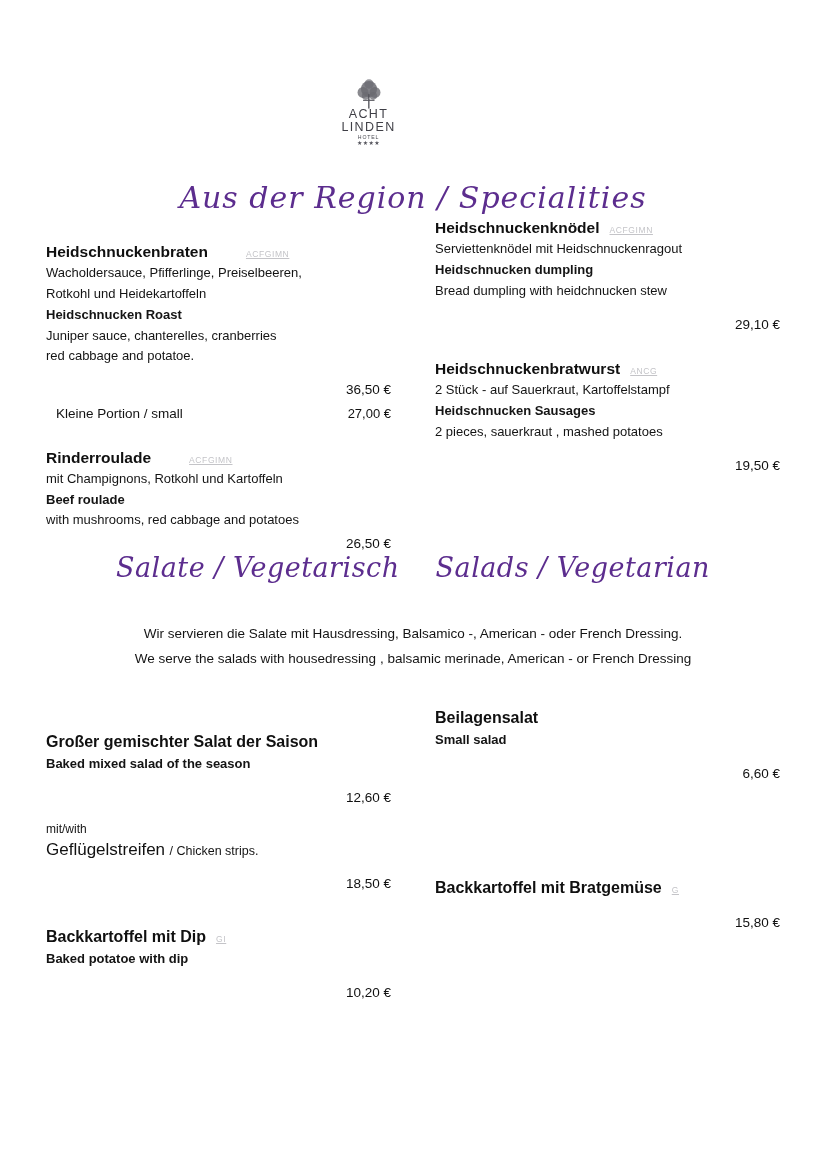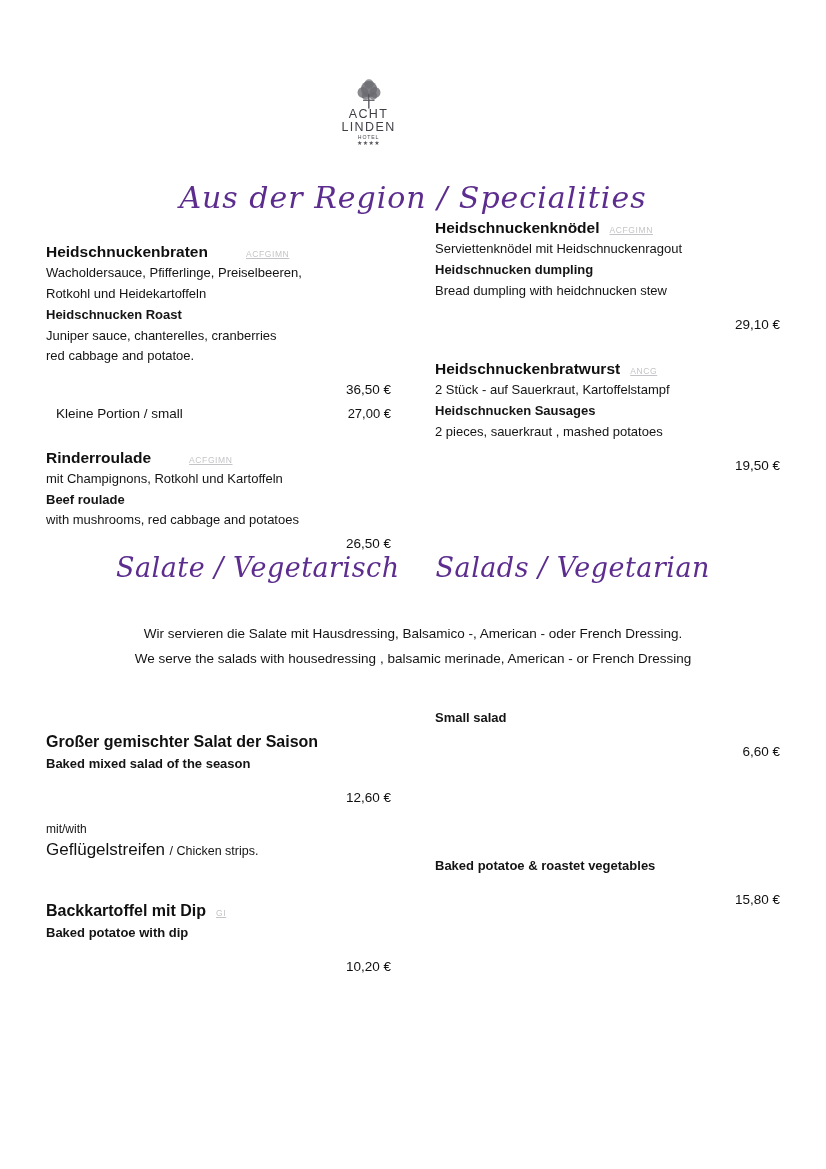--- a/index.html
+++ b/index.html
@@ -306,49 +306,56 @@
       <div class="desc bold">Baked mixed salad of the season</div>
       <div class="gap-sm"></div>
       <div class="price-only price">12,60 €</div>
       <div class="gap-sm"></div>
       <div class="mit-with">mit/with</div>
       <div class="chicken-line">
         <span class="chicken-main">Geflügelstreifen</span>
         <span class="chicken-sub">/ Chicken strips.</span>
       </div>
       <div class="gap-sm"></div>
+      <div class="price-only price">18,50 €</div>
     </div>
 
     <div class="gap-lg"></div>
 
     <div class="item">
       <div class="item-head">
         <span class="item-name big">Backkartoffel mit Dip</span>
         <span class="allergens">GI</span>
       </div>
       <div class="desc bold">Baked potatoe with dip</div>
       <div class="gap-sm"></div>
       <div class="price-only price">10,20 €</div>
     </div>
 
   </div>
 
   <div class="col right">
 
     <div class="item">
+      <div class="item-head">
+        <span class="item-name big">Beilagensalat</span>
+      </div>
       <div class="desc bold">Small salad</div>
       <div class="gap-sm"></div>
       <div class="price-only price">6,60 €</div>
     </div>
 
     <div class="gap-lg"></div>
     <div class="gap-lg"></div>
     <div class="gap-md"></div>
     <div class="gap-sm"></div>
 
     <div class="item">
-      <div class="desc bold">Baked potatoe &amp; roastet vegetables</div>
+      <div class="item-head">
+        <span class="item-name big">Backkartoffel mit Bratgemüse</span>
+        <span class="allergens">G</span>
+      </div>
       <div class="gap-sm"></div>
       <div class="price-only price">15,80 €</div>
     </div>
 
   </div>
 </div>
 
 </body></html>

